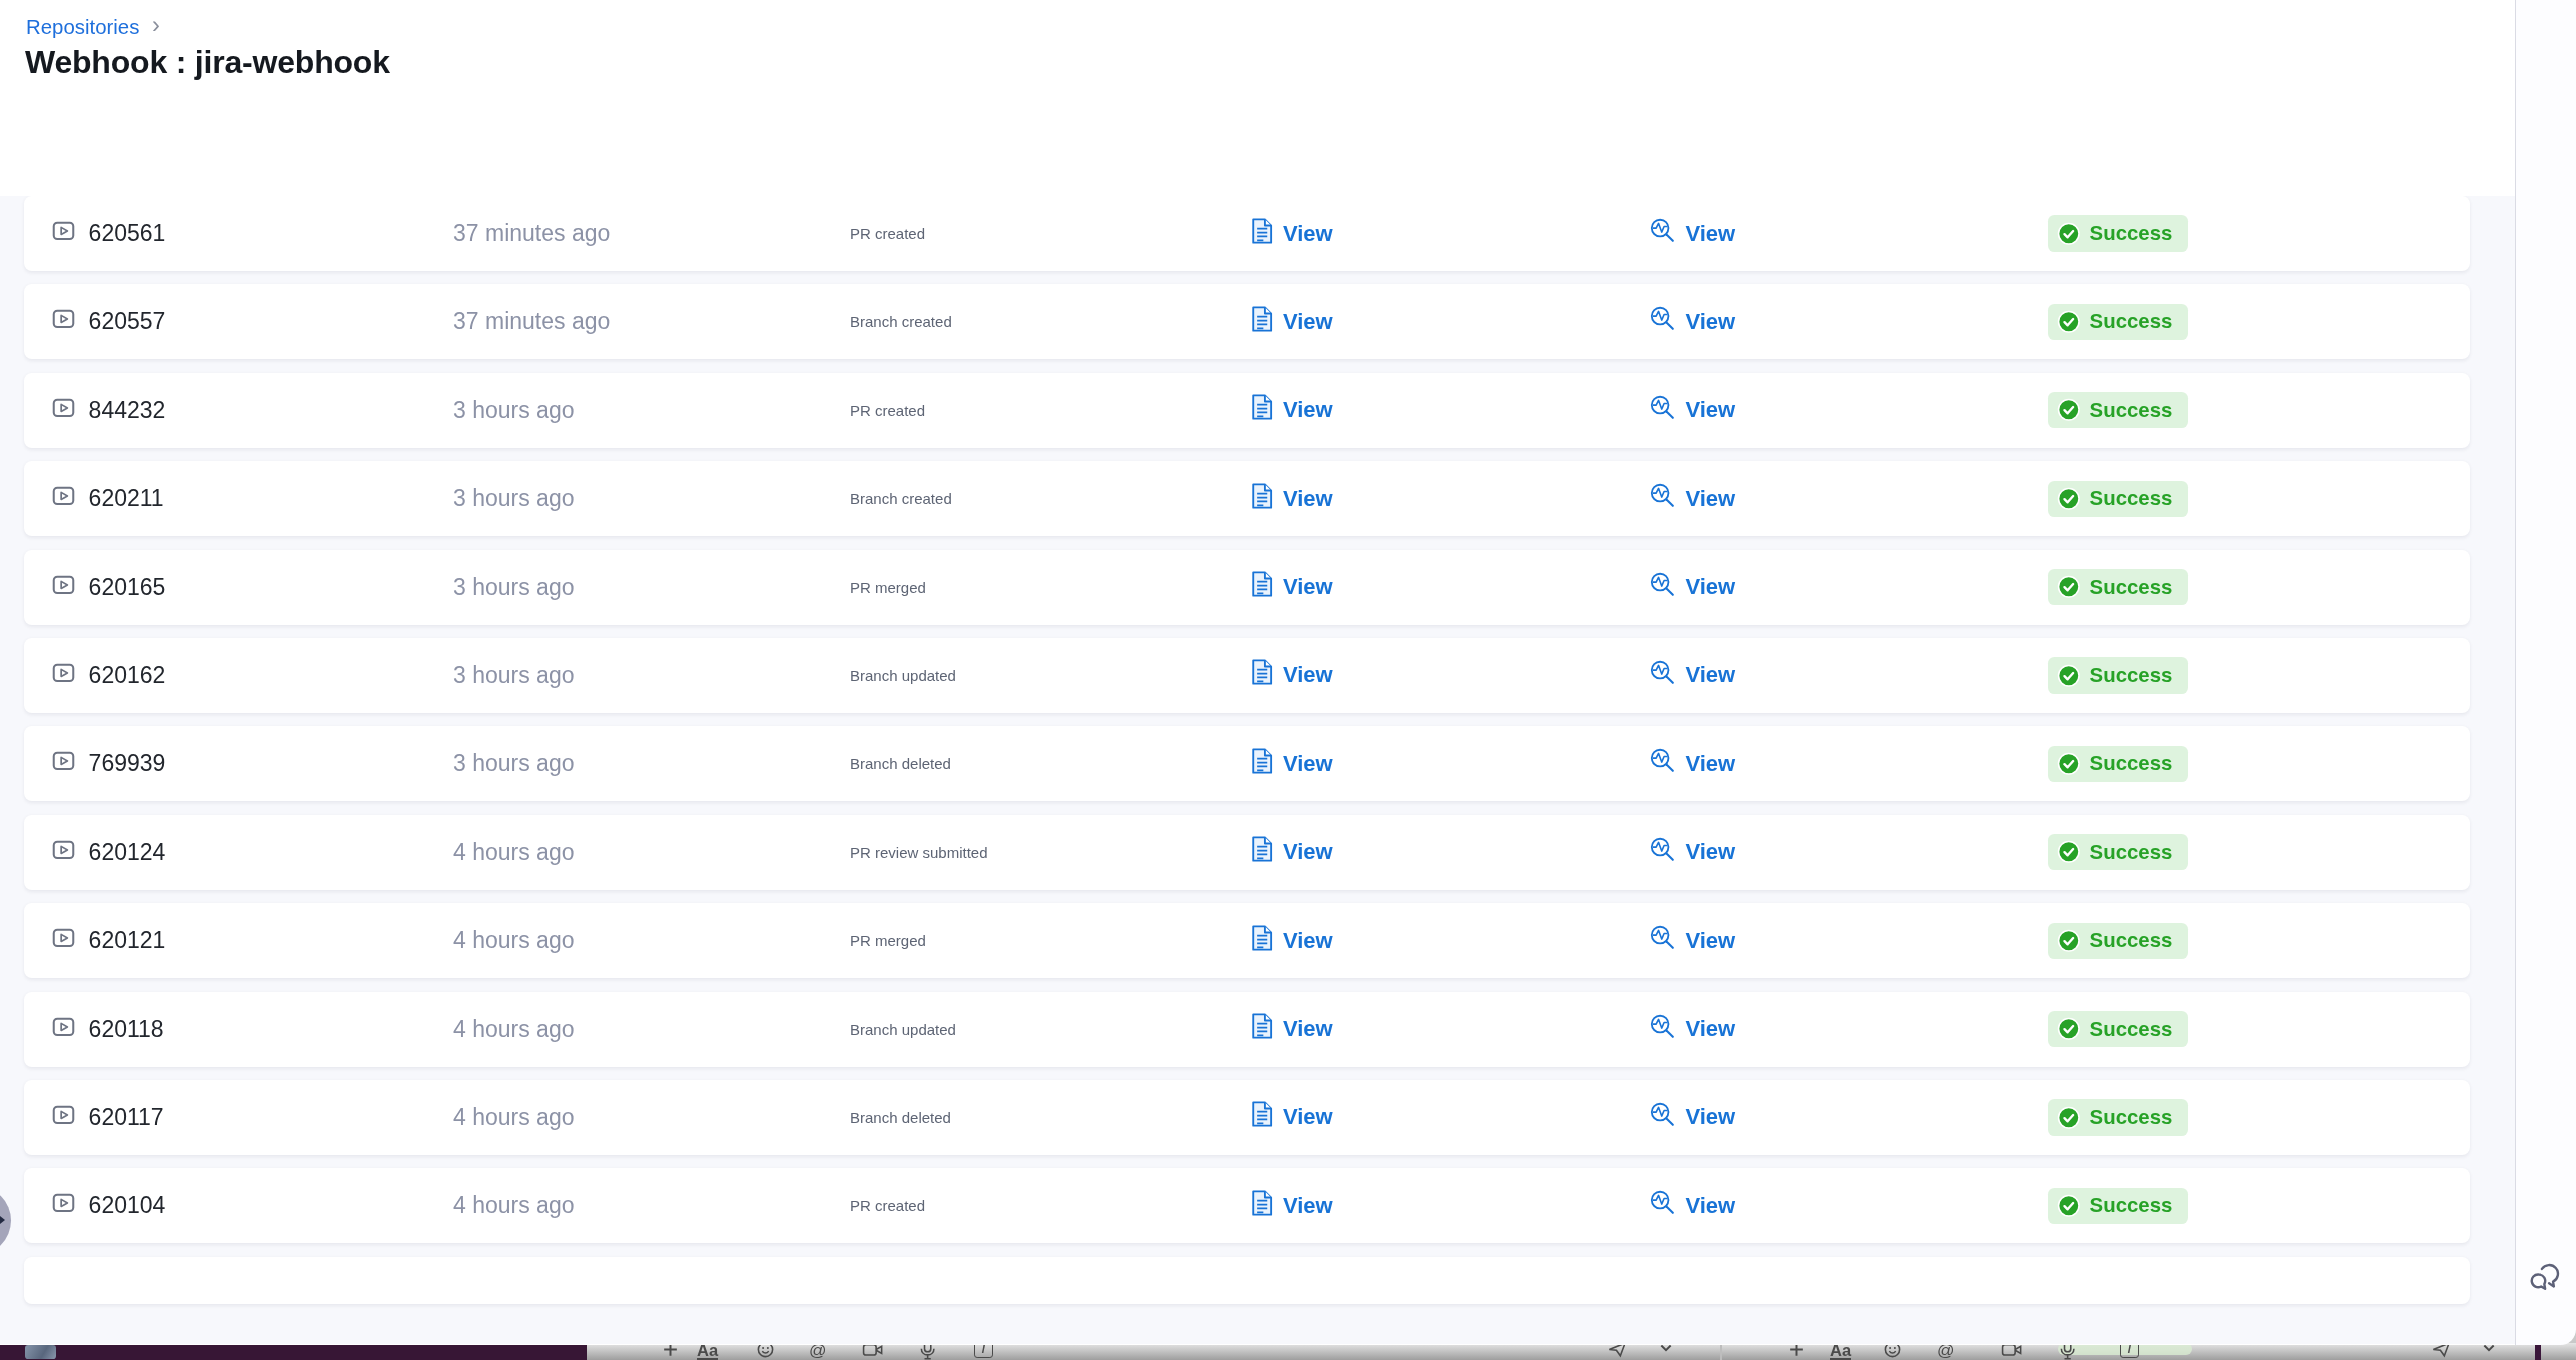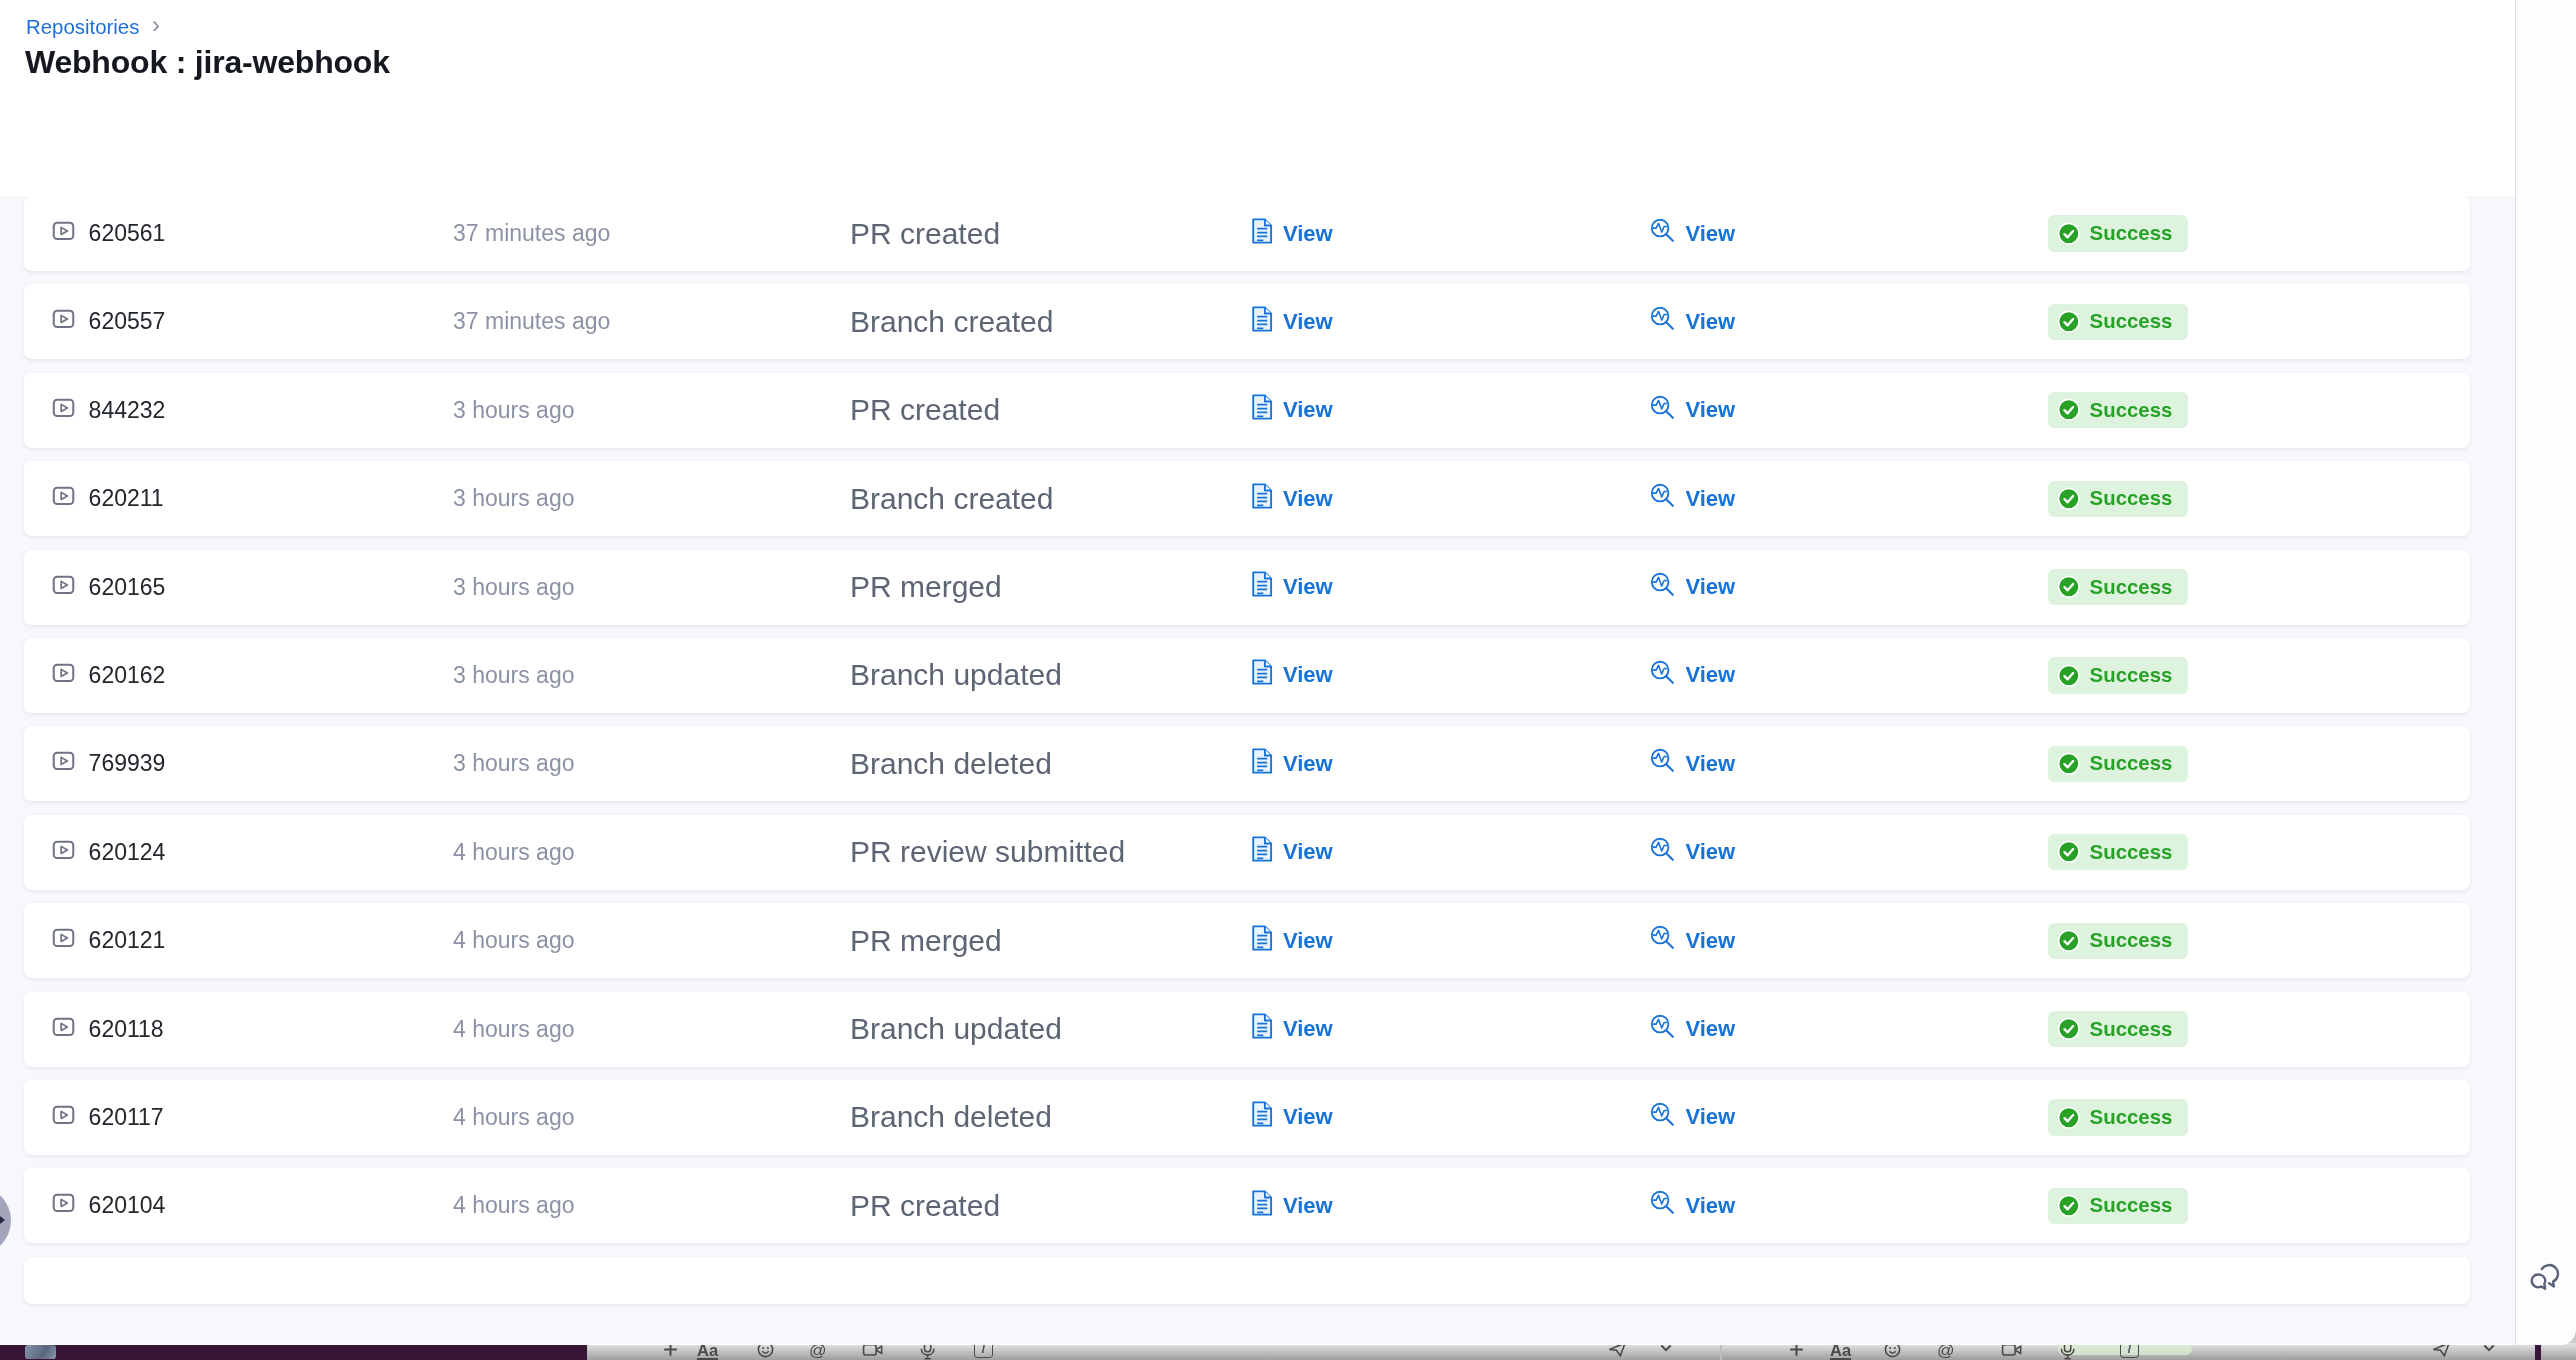--- a/index.html
+++ b/index.html
@@ -38,21 +38,21 @@
   .thead { display:grid; grid-template-columns:402px 397px 400px 399px 399px 1fr; padding:30px 0 23.6px 51px; }
   .th { font-size:17.3px; font-weight:700; letter-spacing:0.5px; color:#1f242b; }
 
   .rows { display:flex; flex-direction:column; gap:13.4px; margin:0 45px 0 24px; }
   .row { height:75px; background:#ffffff; border-radius:7.9px; box-shadow:0 1.6px 3.9px rgba(28,33,60,0.07);
          display:grid; grid-template-columns:402px 397px 400px 399px 399px 1fr; align-items:center; padding-left:27px; }
   .row.partial { height:47px; }
 
   .cell-id { display:flex; align-items:center; gap:12.6px; font-size:23px; font-weight:500; color:#22262d; }
   .cell-time { font-size:23px; color:#8c92a6; }
-  .cell-event { font-size:30px; color:#5d6474; }
+  .cell-event { font-size:15px; color:#5d6474; }
   .view-link { display:inline-flex; align-items:center; gap:9.4px; color:#1873d6; font-size:22px; font-weight:700; cursor:pointer; }
   .status-badge { display:inline-flex; align-items:center; gap:8.6px; background:#def3de; color:#27a227; border-radius:6.3px; padding:6.3px 15.7px 6.3px 9.4px; font-size:20.4px; font-weight:600; }
 
   
   .right-strip { position:absolute; left:2515px; top:0; width:61px; height:1345px; background:#fdfdff; border-left:1.6px solid #dadbe4; border-bottom-right-radius:15.7px; z-index:3; }
   .chat-fab { position:absolute; left:14px; top:1257px; width:35px; height:35px; cursor:pointer; }
 
   
   .side-knob { position:absolute; left:-58px; top:1186px; width:69px; height:69px; border-radius:50%; background:#a4a5ba; z-index:4; }
   .side-knob .knob-arrow { position:absolute; left:53px; top:26px; width:0; height:0; border-left:10.2px solid #232a42; border-top:8.6px solid transparent; border-bottom:8.6px solid transparent; }

